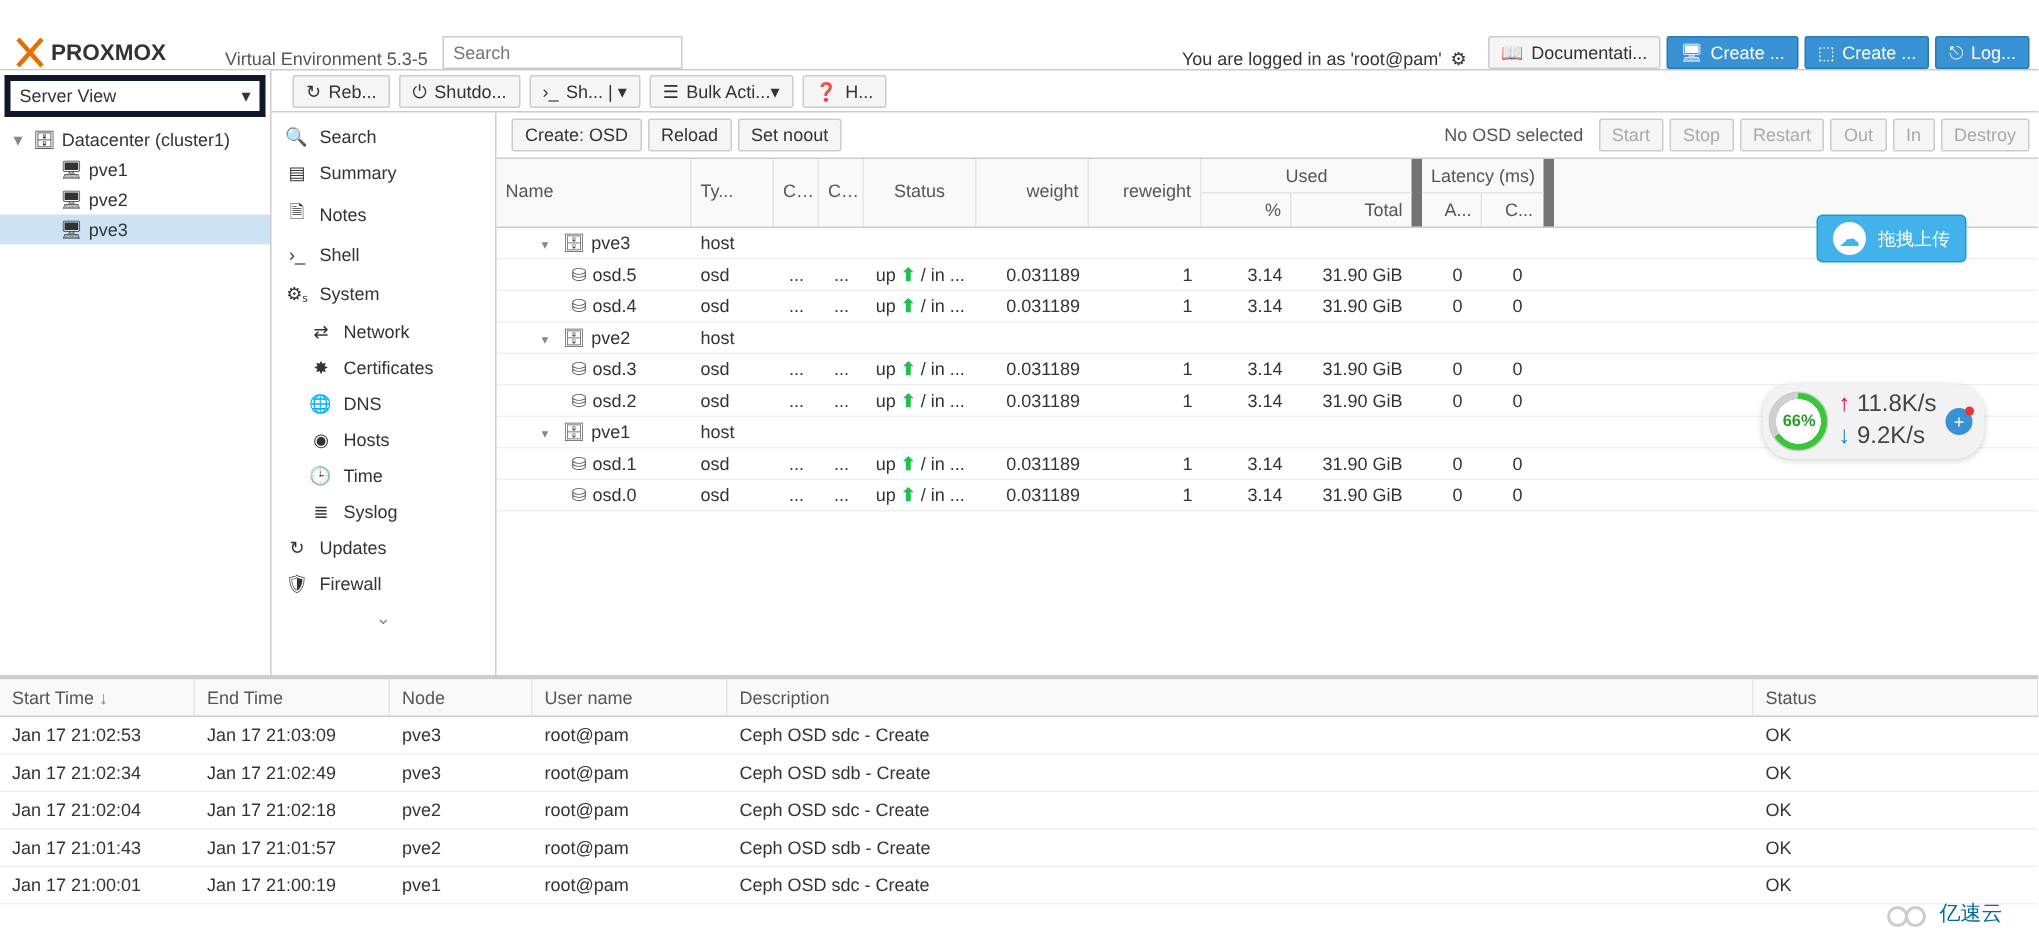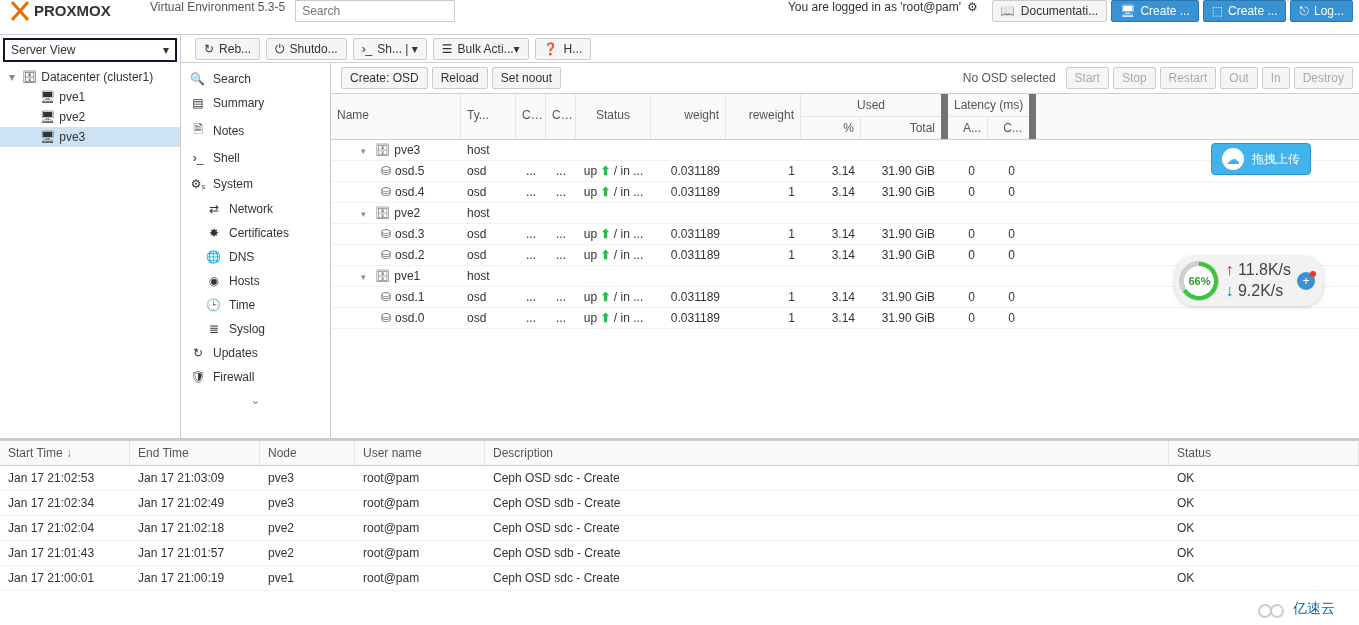--- a/index.html
+++ b/index.html
@@ -1,31 +1,31 @@
 <!DOCTYPE html>
 <html><head>
 <meta charset="utf-8">
 <style>
 * { box-sizing: border-box; margin: 0; padding: 0; font-family: Helvetica, Arial, sans-serif; }
 body { font-size: 12px; color: #333; background: #fff; width: 1359px; height: 625px; overflow: hidden; position: relative; }
-.header { height: 35px; background: #fff; display: flex; align-items: flex-start; padding: 0 6px; border-bottom: 1px solid #ccc; }
+.header { height: 47px; background: #fff; display: flex; align-items: flex-end; padding: 0 6px; border-bottom: 1px solid #ccc; }
 .logo { display: flex; align-items: center; padding: 0 4px; }
 .logo svg { width: 130px; height: 22px; }
 .version { color: #555; margin-left: 6px; font-size: 12px; }
 .search-input { margin-left: 10px; border: 1px solid #ccc; padding: 3px 6px; width: 160px; font-size: 12px; background: #fff; }
 .header-spacer { flex: 1; }
 .login-text { color: #333; margin-right: 6px; }
 .gear { margin-right: 10px; cursor: pointer; }
 .btn { display: inline-flex; align-items: center; padding: 3px 8px; border: 1px solid #ccc; background: #f5f5f5; cursor: pointer; margin-left: 4px; border-radius: 2px; color: #333; white-space: nowrap; }
 .btn.blue { background: #3892d4; border-color: #2b78b0; color: #fff; }
 .btn .ic { margin-right: 5px; display: inline-flex; }
 
 .cols { display: flex; height: 403px; }
 .leftcol { width: 181px; border-right: 1px solid #ccc; display: flex; flex-direction: column; background: #fff; }
-.viewsel { border: 2px solid #0f172a; margin: 3px; padding: 3px 6px; display: flex; align-items: center; justify-content: space-between; background: #fff; cursor: pointer; }
+.viewsel { border: 4px solid #0f172a; margin: 3px; padding: 3px 6px; display: flex; align-items: center; justify-content: space-between; background: #fff; cursor: pointer; }
 .tree { flex: 1; overflow: auto; padding: 2px 0; }
 .tnode { display: flex; align-items: center; padding: 3px 4px; cursor: pointer; }
 .tnode.l0 { padding-left: 6px; }
 .tnode.l1 { padding-left: 24px; }
 .tnode.sel { background: #cde2f2; }
 .tnode .exp { width: 12px; text-align: center; color: #888; }
 .tnode .ic { margin: 0 4px; display: inline-flex; }
 
 .midcol { flex: 1; display: flex; flex-direction: column; }
 .crumb { height: 28px; border-bottom: 1px solid #ccc; display: flex; align-items: center; padding: 0 8px; }

